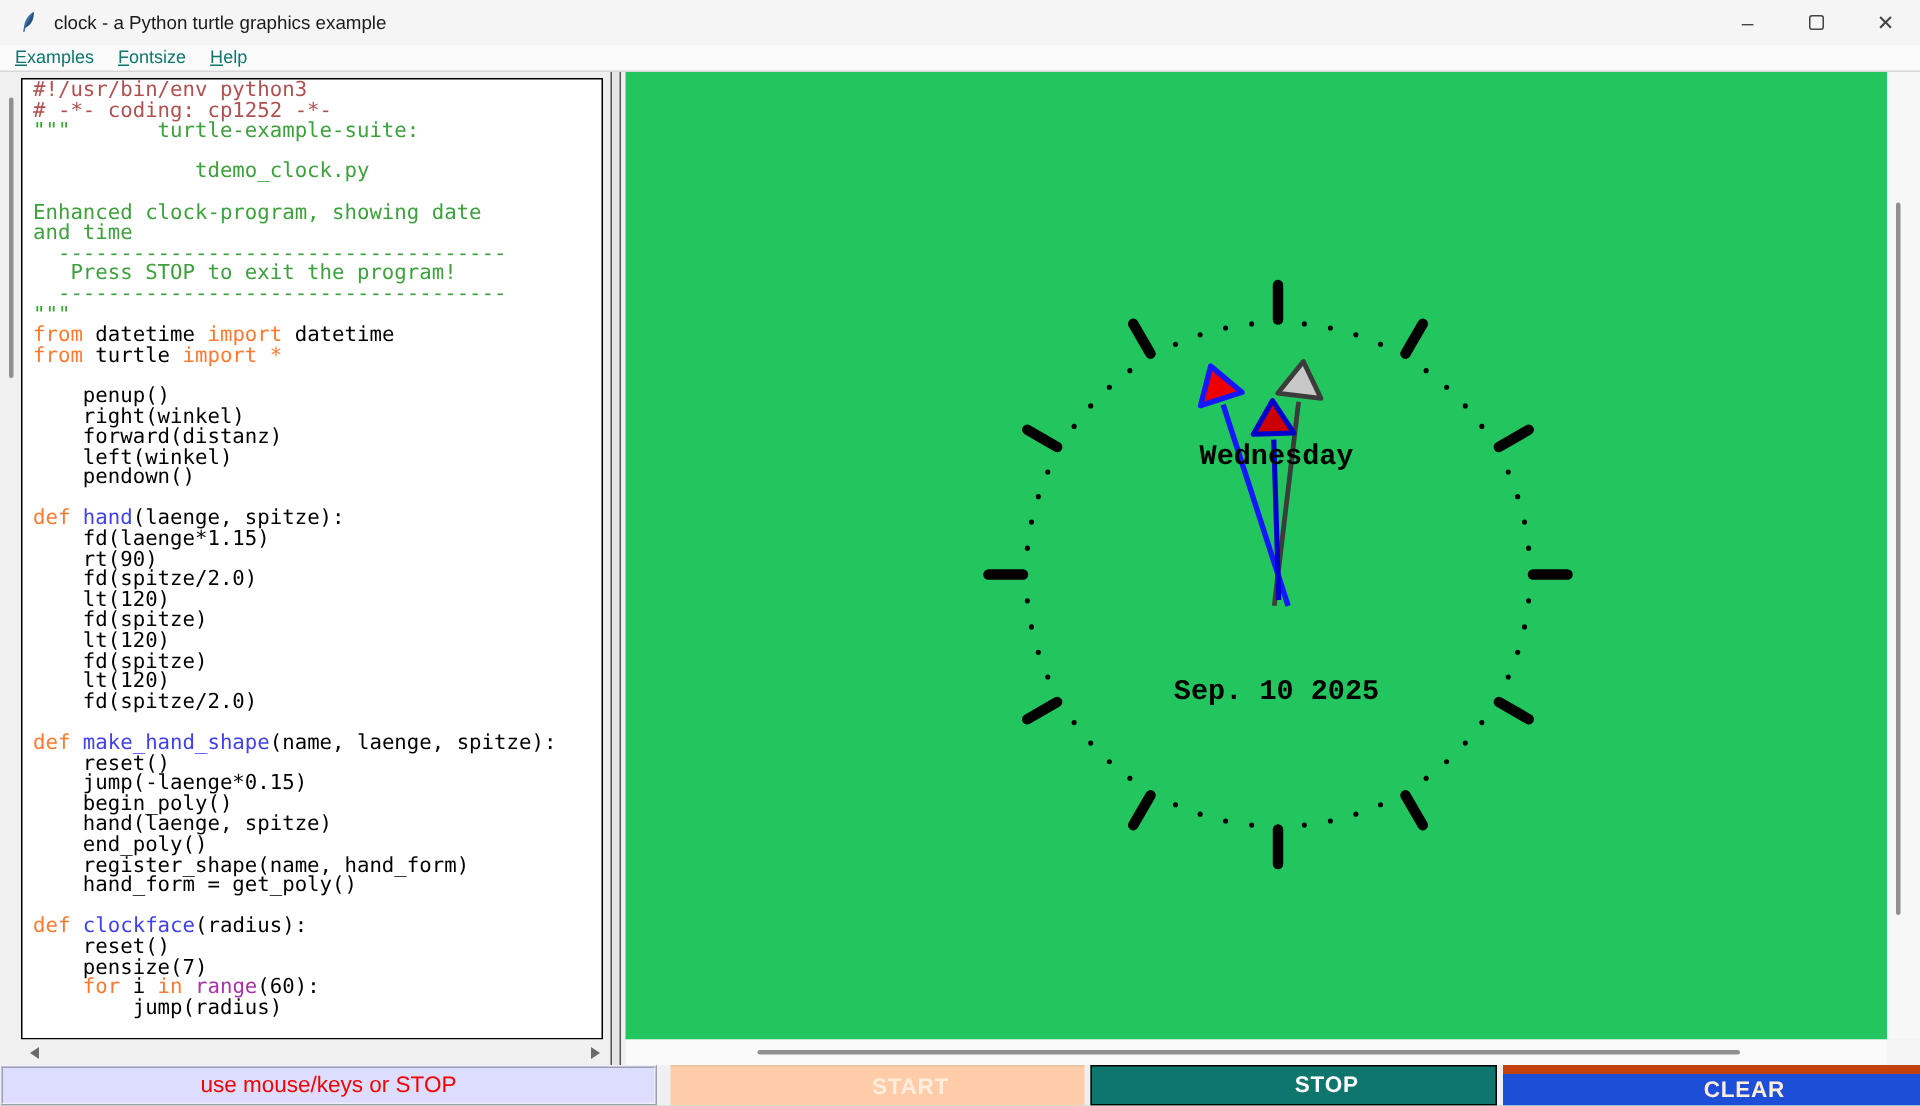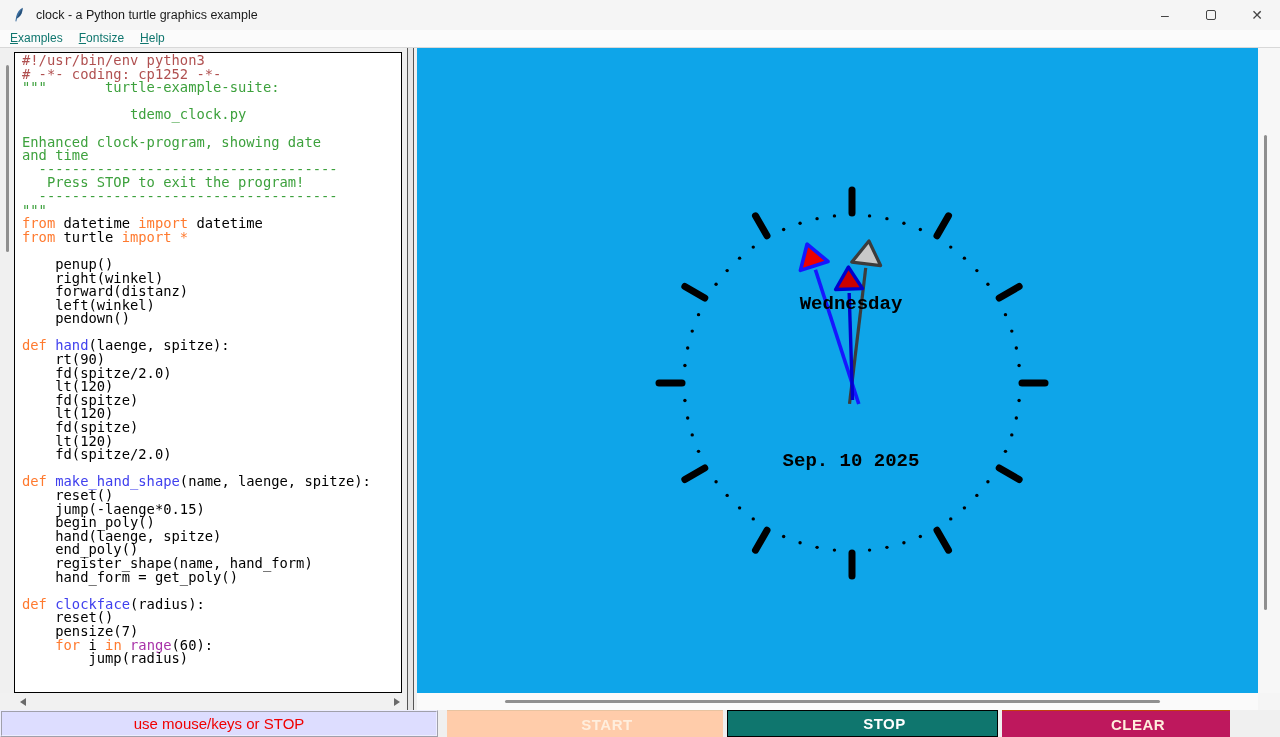--- a/index.html
+++ b/index.html
@@ -46,21 +46,21 @@
   .arrow { position:absolute; top:5px; width:0; height:0; border-style:solid; }
   .arrow-left  { left:20px;  border-width:4.5px 6px 4.5px 0; border-color:transparent #6a6a6a transparent transparent; }
   .arrow-right { left:394px; border-width:4.5px 0 4.5px 6px; border-color:transparent transparent transparent #6a6a6a; }
 
   
   .sash { position:absolute; left:407px; top:0; width:7px; height:662px;
           background:#e6e6e6; border-left:1px solid #555; border-right:1px solid #555;
           cursor:col-resize; }
 
   
-  .canvas { position:absolute; left:417px; top:0; width:841px; height:645px; background:#0ea5e9; }
+  .canvas { position:absolute; left:417px; top:0; width:841px; height:645px; background:#22c55e; }
   .canvas svg { position:absolute; left:0; top:0; }
 
   
   .canvas-hbar { position:absolute; left:417px; top:645px; width:841px; height:17px; background:#fafafa; }
   .canvas-hbar .thumb { position:absolute; left:88px; top:7px; width:655px; height:3px;
                         background:#8f8f8f; border-radius:2px; }
   .canvas-vbar { position:absolute; left:1258px; top:0; width:22px; height:645px; background:#f7f7f7; }
   .canvas-vbar .thumb { position:absolute; left:6px; top:87px; width:3px; height:475px;
                         background:#8f8f8f; border-radius:2px; }
   .sb-corner { position:absolute; left:1258px; top:645px; width:22px; height:17px; background:#f5f5f5; }
@@ -71,22 +71,22 @@
                   background:#ddddff; border:2px ridge #eeeeff;
                   display:flex; align-items:center; justify-content:center;
                   font-size:15px; color:#f00000; }
   .ctl-btn { position:absolute; top:0; height:27px; display:flex; align-items:center;
              justify-content:center; font-size:15px; font-weight:bold; letter-spacing:0.5px;
              cursor:pointer;padding-left:44px; }
   .btn-start { left:447px; width:276px; background:#ffccaa; color:#ffeedd;
                border-top:1px solid #e8c3a0; }
   .btn-stop  { left:727px; width:271px; background:#0f766e; color:#ffffff;
                border:1px solid #000; }
-  .btn-clear { left:1002px; width:228px; background:#be185d; color:#ffeedd;
-               border-top:1px solid #c2410c; }
+  .btn-clear { left:1002px; width:278px; background:#1d4ed8; color:#ffeedd;
+               border-top:6px solid #c2410c; }
 </style>
 </head>
 <body>
 
 <div id="app">
 
   <div class="titlebar">
     <svg class="app-icon" viewBox="0 0 16 16">
       <path d="M11.6 0.8 C8.4 2.4 6.1 5.6 5.2 9.6 L4.4 14.2 L5.3 14.4 L6.1 11.2 C6.5 10.9 7.2 10.6 7.9 10.1 C10.4 8.6 11.8 4.9 11.6 0.8 Z" fill="#3b6d9e"></path>
       <path d="M11.6 0.8 C9.9 3.8 8.3 6.6 6.2 10.4 L5.9 11.6 C8.9 9.9 11.2 5.9 11.6 0.8 Z" fill="#274e74"></path>
@@ -133,20 +133,21 @@
         <div class="code-line"><span class="t-k">from</span><span class="t-p"> datetime </span><span class="t-k">import</span><span class="t-p"> datetime</span></div>
         <div class="code-line"><span class="t-k">from</span><span class="t-p"> turtle </span><span class="t-k">import</span><span class="t-p"> </span><span class="t-k">*</span></div>
         <div class="code-line">&nbsp;</div>
         <div class="code-line"><span class="t-p">    penup()</span></div>
         <div class="code-line"><span class="t-p">    right(winkel)</span></div>
         <div class="code-line"><span class="t-p">    forward(distanz)</span></div>
         <div class="code-line"><span class="t-p">    left(winkel)</span></div>
         <div class="code-line"><span class="t-p">    pendown()</span></div>
         <div class="code-line">&nbsp;</div>
         <div class="code-line"><span class="t-k">def</span><span class="t-p"> </span><span class="t-d">hand</span><span class="t-p">(laenge, spitze):</span></div>
+        <div class="code-line"><span class="t-p">    fd(laenge*1.15)</span></div>
         <div class="code-line"><span class="t-p">    rt(90)</span></div>
         <div class="code-line"><span class="t-p">    fd(spitze/2.0)</span></div>
         <div class="code-line"><span class="t-p">    lt(120)</span></div>
         <div class="code-line"><span class="t-p">    fd(spitze)</span></div>
         <div class="code-line"><span class="t-p">    lt(120)</span></div>
         <div class="code-line"><span class="t-p">    fd(spitze)</span></div>
         <div class="code-line"><span class="t-p">    lt(120)</span></div>
         <div class="code-line"><span class="t-p">    fd(spitze/2.0)</span></div>
         <div class="code-line">&nbsp;</div>
         <div class="code-line"><span class="t-k">def</span><span class="t-p"> </span><span class="t-d">make_hand_shape</span><span class="t-p">(name, laenge, spitze):</span></div>

